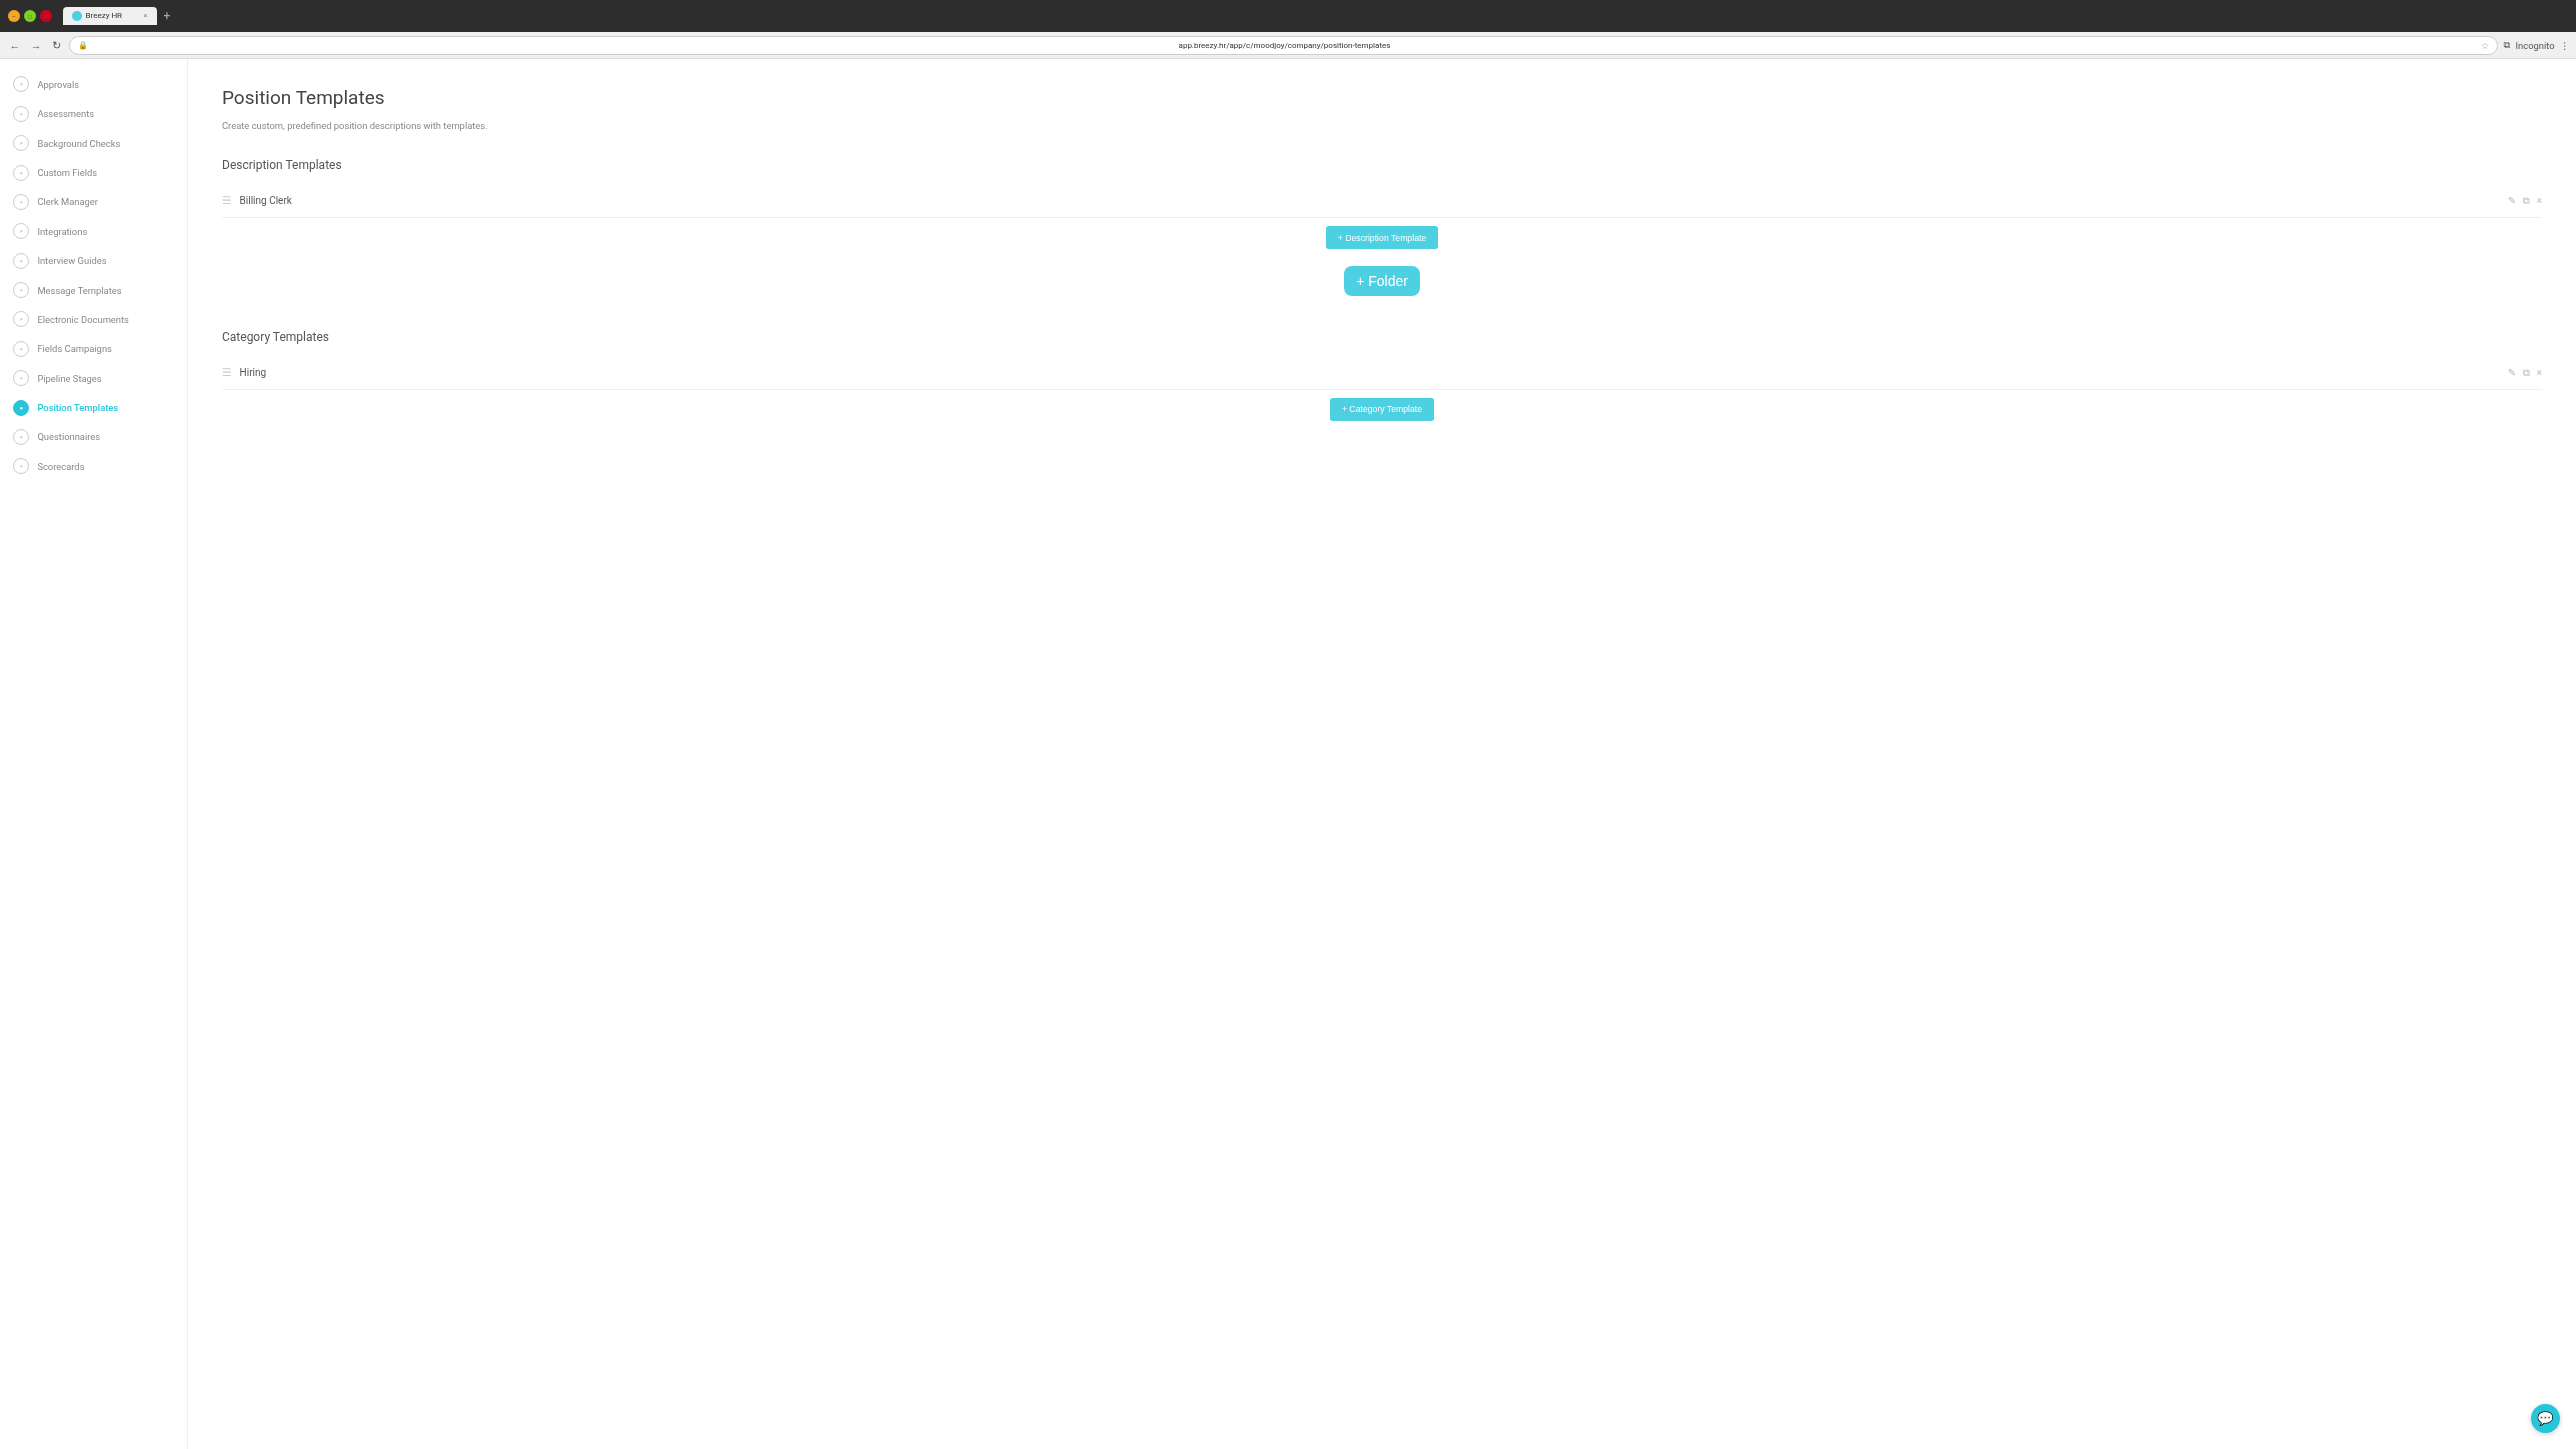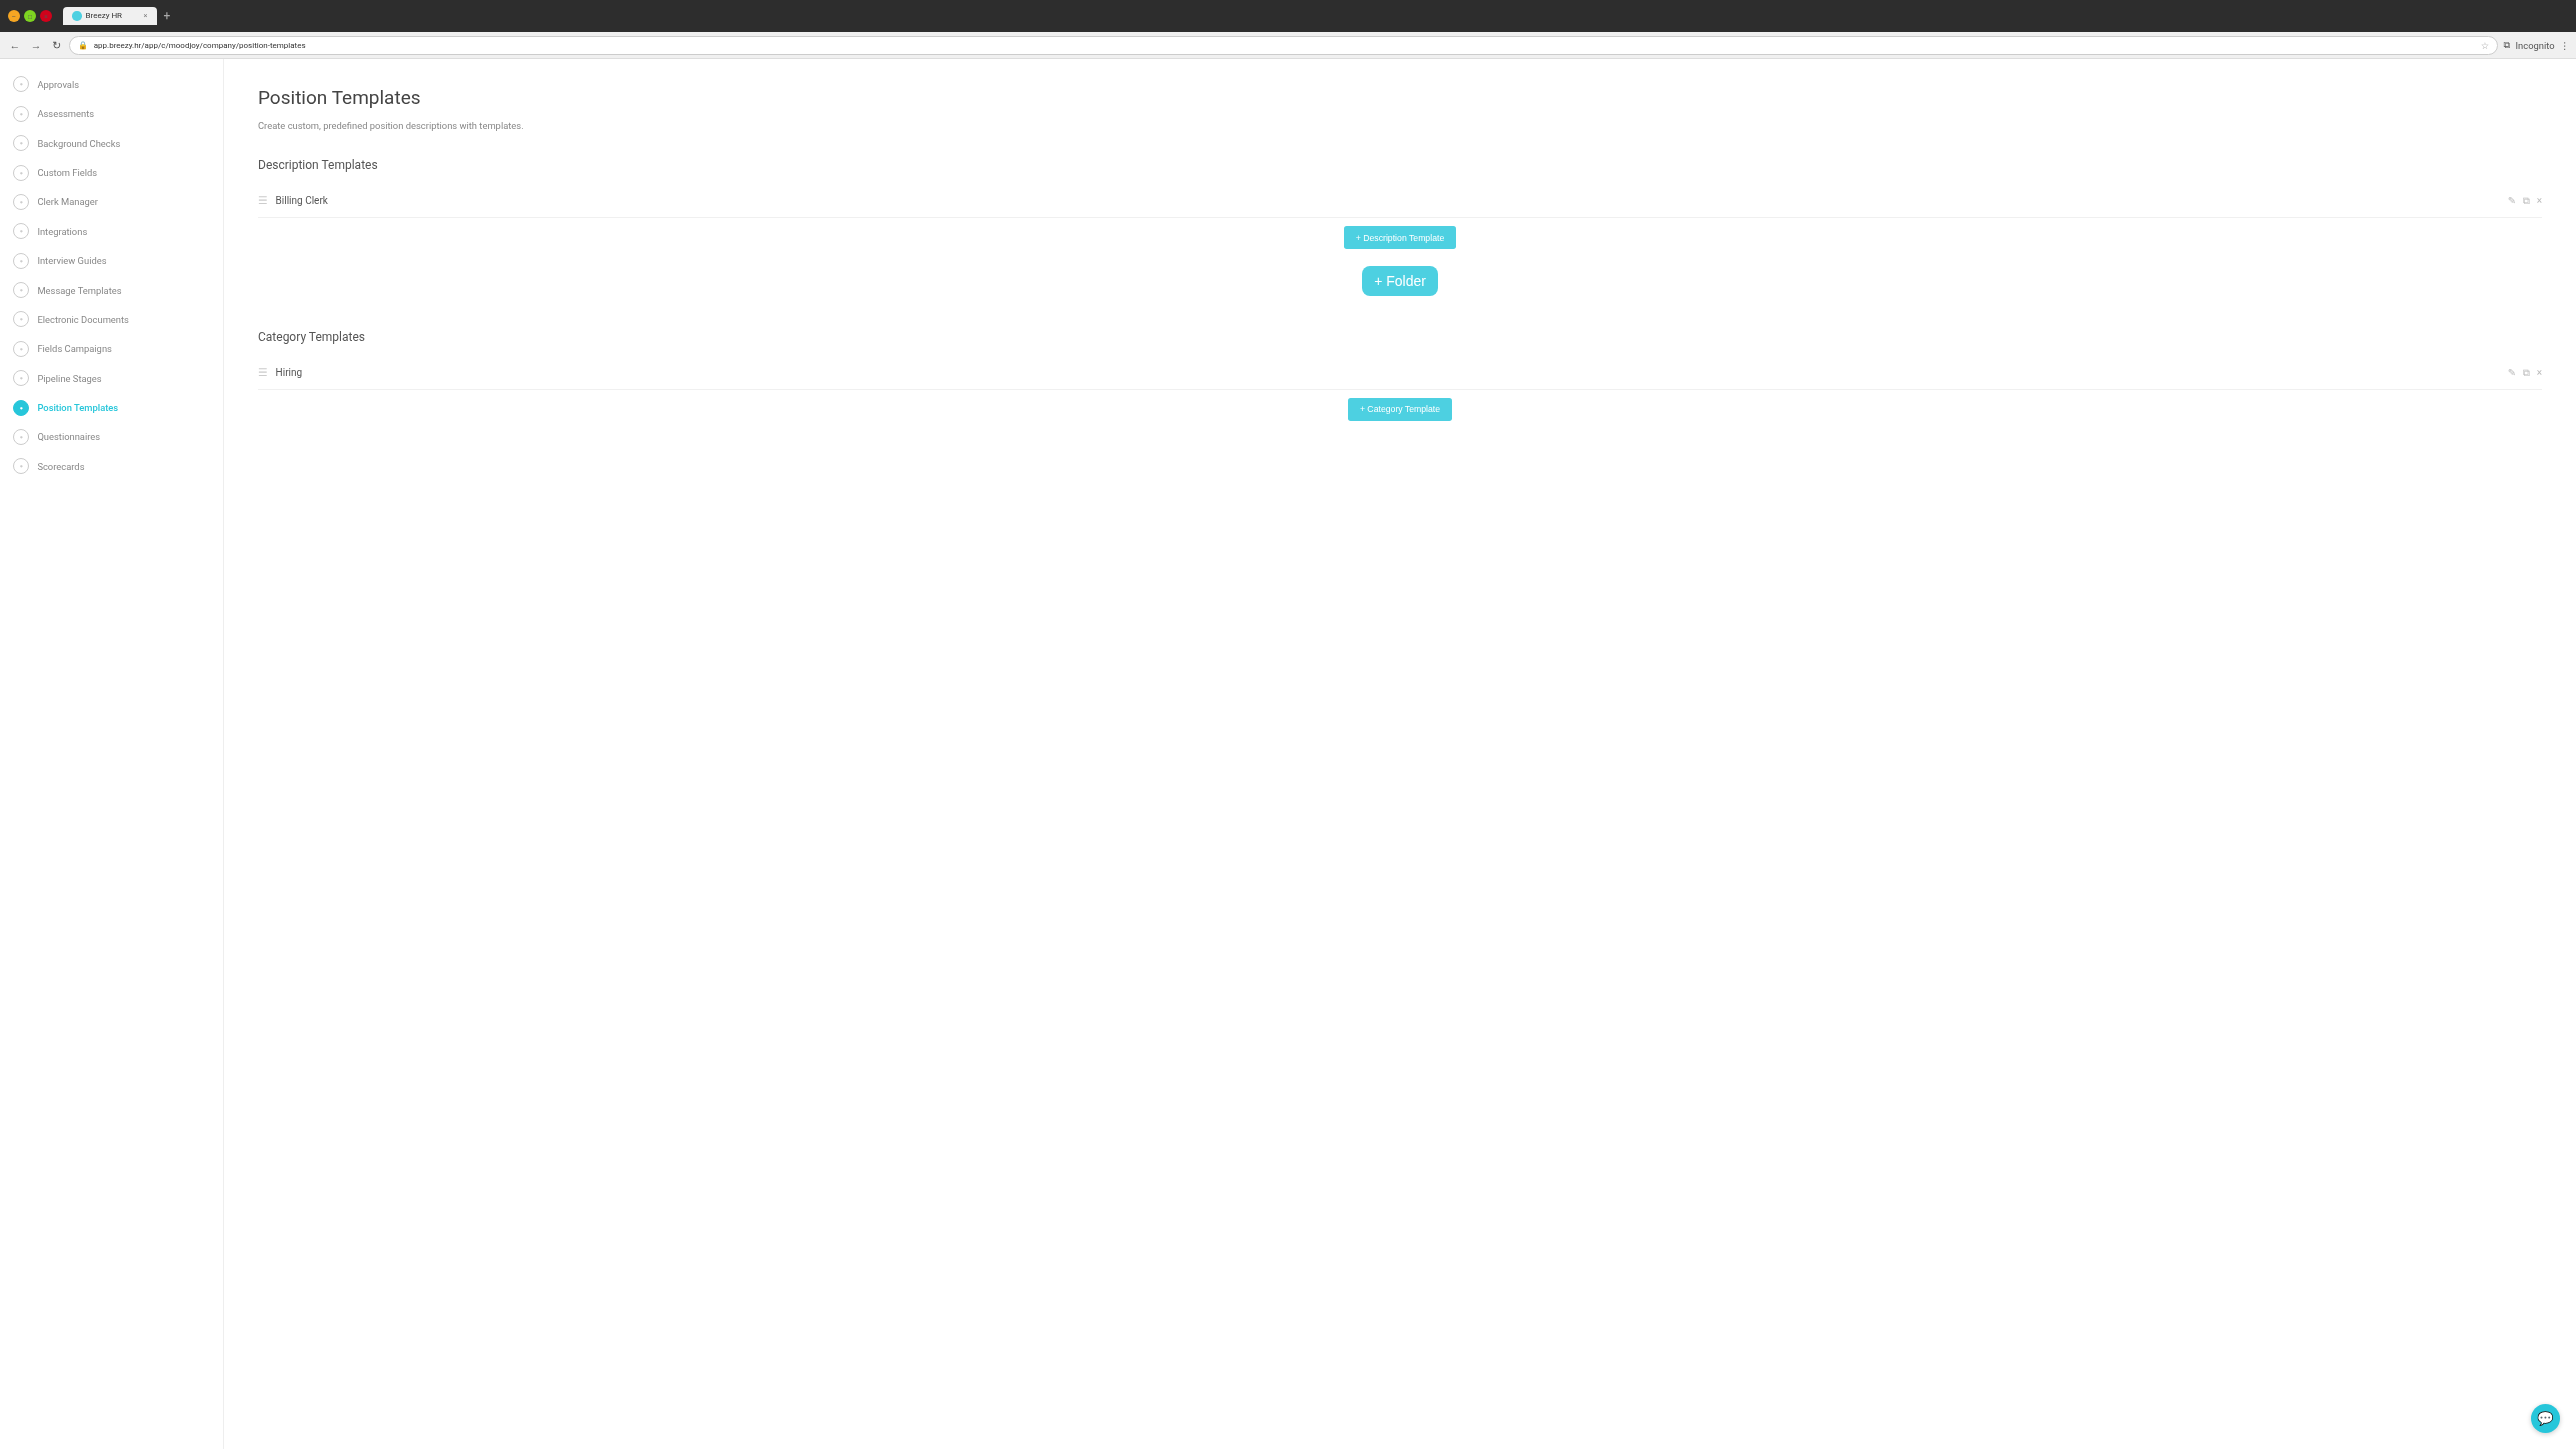--- a/index.html
+++ b/index.html
@@ -103,39 +103,39 @@
       border-radius: 13.4px;
       height: 19px;
       display: flex;
       align-items: center;
       padding: 0 8px;
       font-size: 8px;
       color: #333;
       gap: 5.4px;
     }
     .address-lock { color: #555; font-size: 8px; }
-    .address-text { flex: 1; }
+    .address-text { flex: 1; text-align: center; }
     .address-star { color: #aaa; font-size: 9.4px; }
     .browser-actions {
       display: flex;
       gap: 5.4px;
       align-items: center;
       color: #555;
       font-size: 9.4px;
     }
 
     
     .app-layout {
       display: flex;
       height: calc(100vh - 59px);
     }
 
     
     .sidebar {
-      width: 224px;
+      width: 188px;
       background: #fff;
       border-right: 0.7px solid #eee;
       overflow-y: auto;
       padding: 10.7px 0;
       flex-shrink: 0;
     }
     .sidebar-item {
       display: flex;
       align-items: center;
       gap: 8px;

